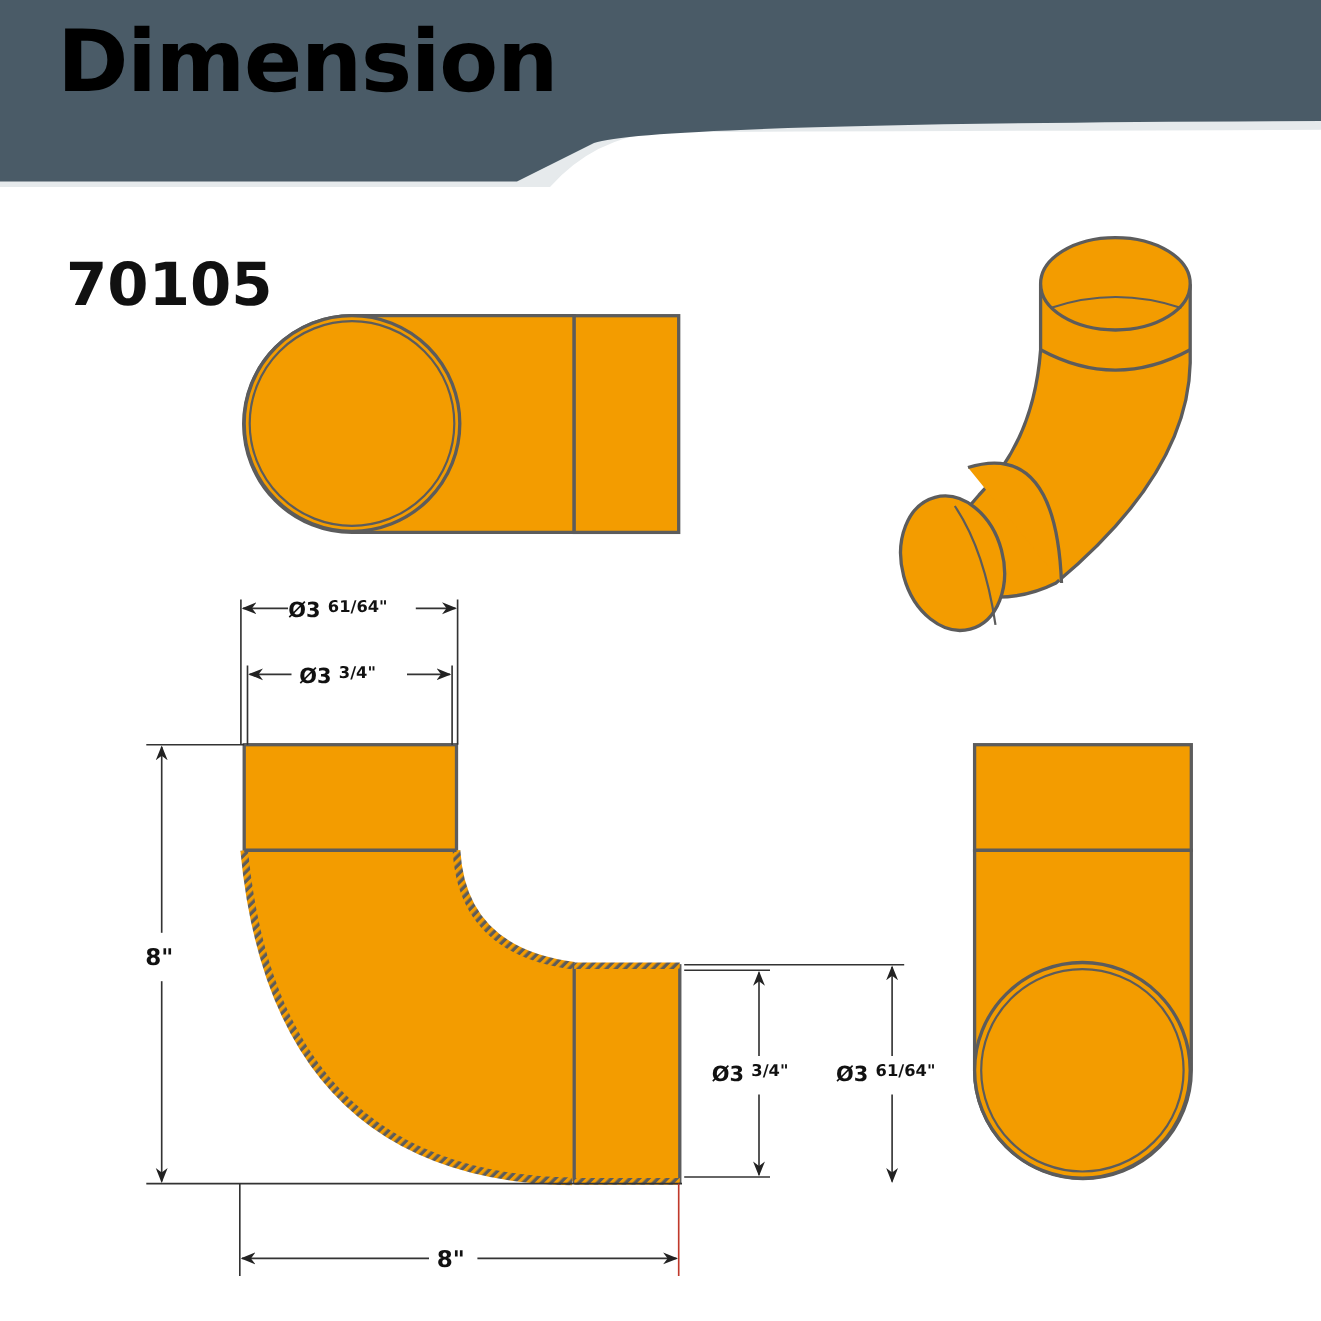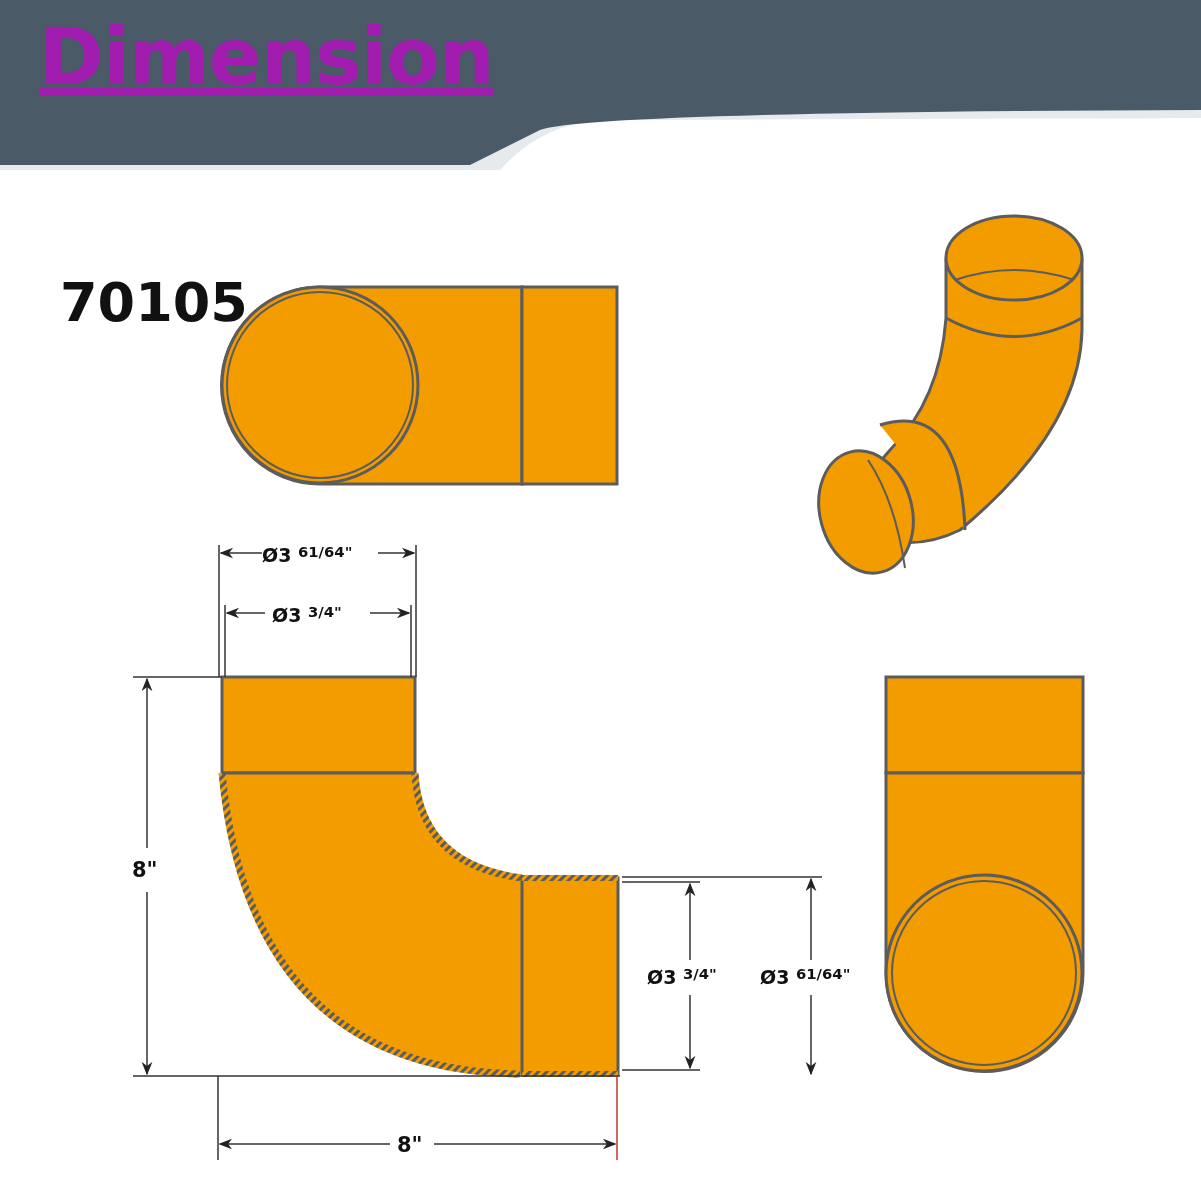--- a/index.html
+++ b/index.html
@@ -1,19 +1,19 @@
 <!DOCTYPE html>
 <html><head>
 <meta charset="utf-8">
 <style>
   html, body { margin:0; padding:0; background:#ffffff; }
   body { width:1201px; height:1201px; position:relative; overflow:hidden; font-family:"DejaVu Sans", sans-serif; }
   .header-svg { position:absolute; left:0; top:0; }
-  .title { position:absolute; left:39px; top:18px; font-family:"DejaVu Sans", sans-serif; font-weight:bold; font-size:78px; color:#a21caf; letter-spacing:-1px; line-height:1;text-decoration:underline; }
-  .model { position:absolute; left:60px; top:232px; font-family:"DejaVu Sans", sans-serif; font-weight:bold; font-size:54px; color:#111; line-height:1;margin-top:44px; }
+  .title { position:absolute; left:52px; top:18px; font-family:"DejaVu Sans", sans-serif; font-weight:bold; font-size:78px; color:#000000; letter-spacing:-1px; line-height:1; }
+  .model { position:absolute; left:60px; top:232px; font-family:"DejaVu Sans", sans-serif; font-weight:bold; font-size:54px; color:#111; line-height:1; }
   .drawing { position:absolute; left:0; top:0; }
   .dim { position:absolute; font-family:"DejaVu Sans", sans-serif; font-weight:bold; color:#111; background:#fff; white-space:nowrap; line-height:1; }
   .dim sup { font-size:0.78em; vertical-align:0.35em; }
 </style>
 </head>
 <body>
 
 <svg class="header-svg" width="1201" height="200">
   <path d="M0 0 H1201 V118 Q1201 118 600 120 Q540 125 500 170 L0 170 Z" fill="#e6eaec"></path>
   <path d="M0 0 H1201 V110 Q590 112 540 130 Q500 150 470 165 L0 165 Z" fill="#4a5b67"></path>

